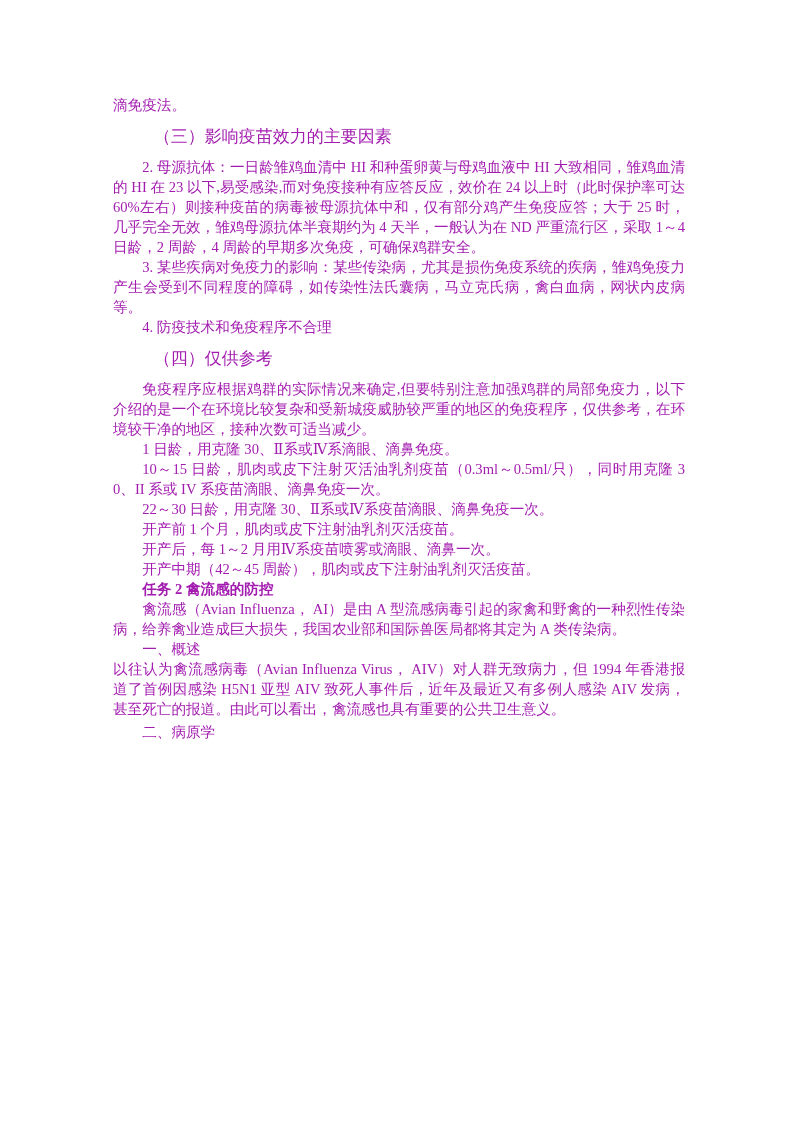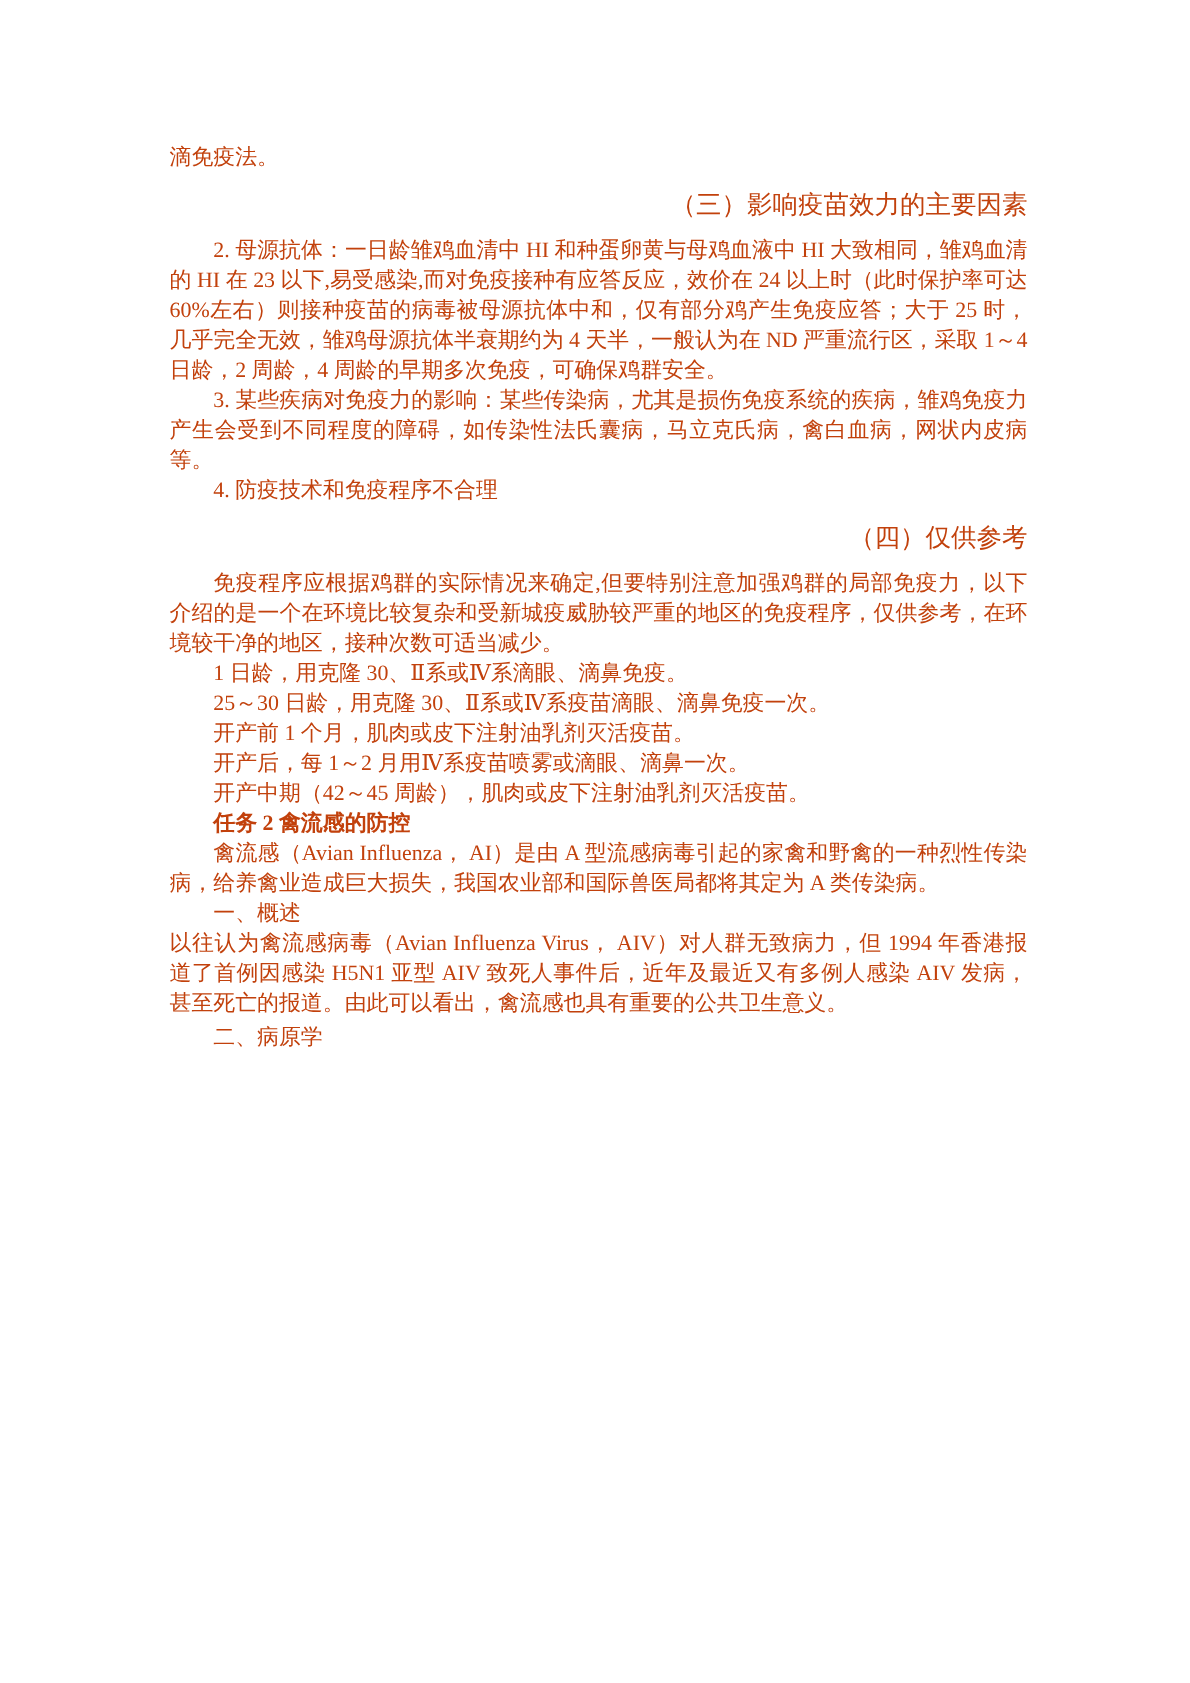--- a/index.html
+++ b/index.html
@@ -3,21 +3,21 @@
 <meta charset="utf-8">
 <title>Document</title>
 <style>
   html, body { margin: 0; padding: 0; background: #ffffff; }
   .page {
     position: relative;
     width: 793px;
     height: 806px;
     background: #ffffff;
     font-family: "Liberation Serif", "DejaVu Serif", serif;
-    color: #c2410c;
+    color: #a21caf;
     overflow: hidden;
   }
   .content {
     position: absolute;
     left: 113px;
     top: 95px;
     width: 572px;
   }
   p.body {
     margin: 0;
@@ -27,21 +27,20 @@
     text-indent: 2em;
     word-break: break-all;
   }
   p.noindent { text-indent: 0; }
   .h3 {
     margin: 11px 0 9px 0;
     font-size: 17px;
     font-weight: normal;
     line-height: 22px;
     text-indent: 2.4em;
-    text-align: right;
   }
   .chapter-title {
     margin: 71px 0 50px 0;
     font-size: 20.5px;
     font-weight: bold;
     line-height: 26px;
     text-align: center;
     text-indent: 0;
   }
   .h4 {
@@ -78,21 +77,22 @@
 
     <p class="body">3. 某些疾病对免疫力的影响：某些传染病，尤其是损伤免疫系统的疾病，雏鸡免疫力产生会受到不同程度的障碍，如传染性法氏囊病，马立克氏病，禽白血病，网状内皮病等。</p>
 
     <p class="body">4. 防疫技术和免疫程序不合理</p>
 
     <h3 class="h3">（四）仅供参考</h3>
 
     <p class="body">免疫程序应根据鸡群的实际情况来确定,但要特别注意加强鸡群的局部免疫力，以下介绍的是一个在环境比较复杂和受新城疫威胁较严重的地区的免疫程序，仅供参考，在环境较干净的地区，接种次数可适当减少。</p>
 
     <p class="body">1 日龄，用克隆 30、Ⅱ系或Ⅳ系滴眼、滴鼻免疫。</p>
-    <p class="body">25～30 日龄，用克隆 30、Ⅱ系或Ⅳ系疫苗滴眼、滴鼻免疫一次。</p>
+    <p class="body">10～15 日龄，肌肉或皮下注射灭活油乳剂疫苗（0.3ml～0.5ml/只），同时用克隆 30、II 系或 IV 系疫苗滴眼、滴鼻免疫一次。</p>
+    <p class="body">22～30 日龄，用克隆 30、Ⅱ系或Ⅳ系疫苗滴眼、滴鼻免疫一次。</p>
     <p class="body">开产前 1 个月，肌肉或皮下注射油乳剂灭活疫苗。</p>
     <p class="body">开产后，每 1～2 月用Ⅳ系疫苗喷雾或滴眼、滴鼻一次。</p>
     <p class="body">开产中期（42～45 周龄），肌肉或皮下注射油乳剂灭活疫苗。</p>
 
     <p class="body chapter-title">任务 2 禽流感的防控</p>
 
     <p class="body">禽流感（Avian Influenza， AI）是由 A 型流感病毒引起的家禽和野禽的一种烈性传染病，给养禽业造成巨大损失，我国农业部和国际兽医局都将其定为 A 类传染病。</p>
 
     <p class="body h4">一、概述</p>
 

